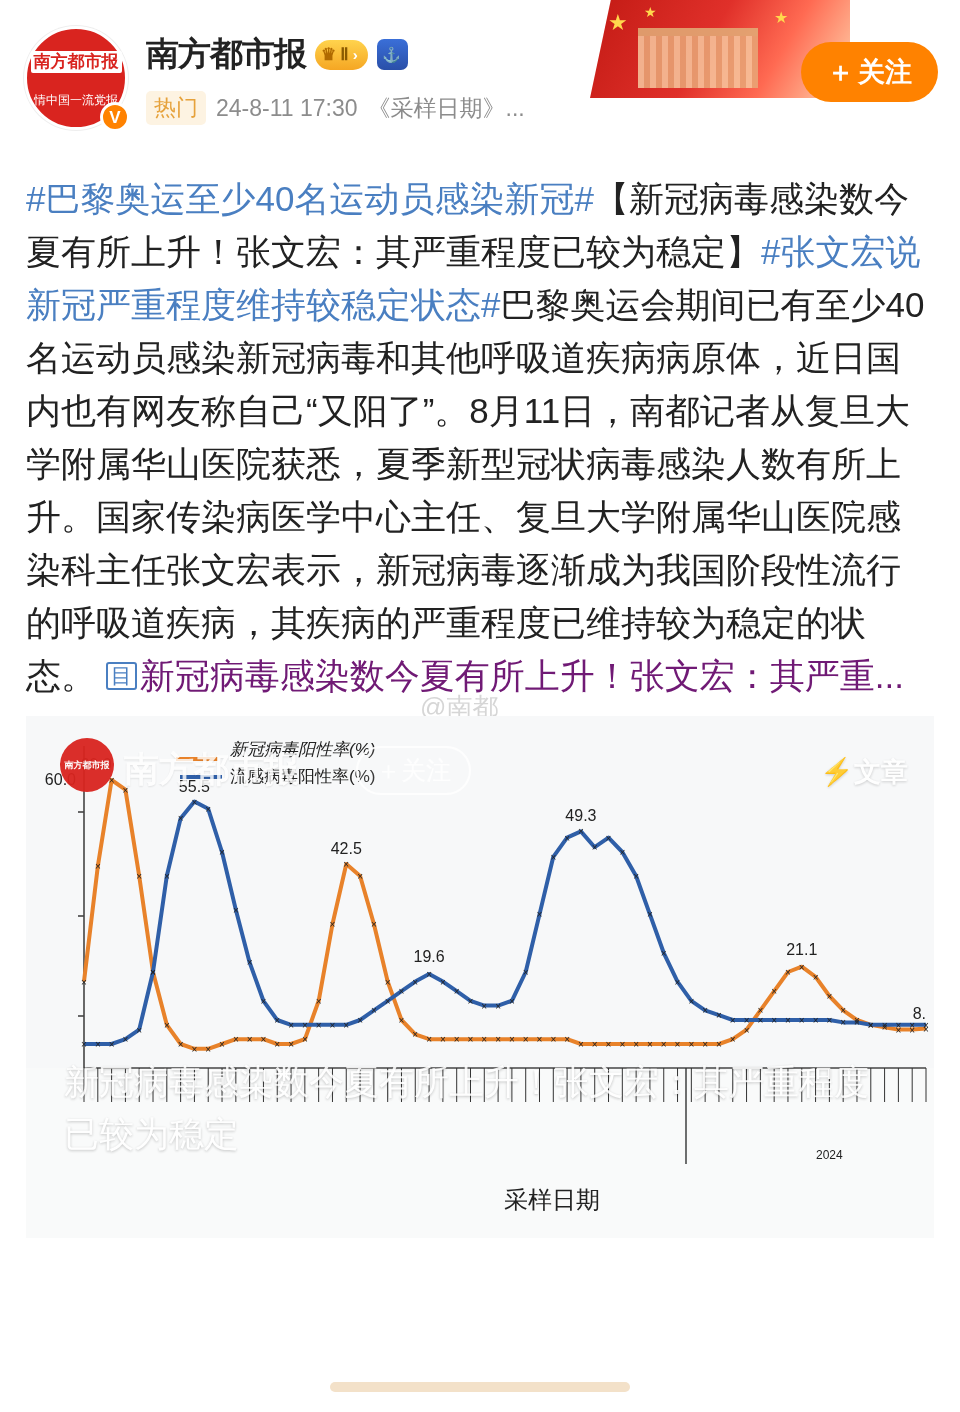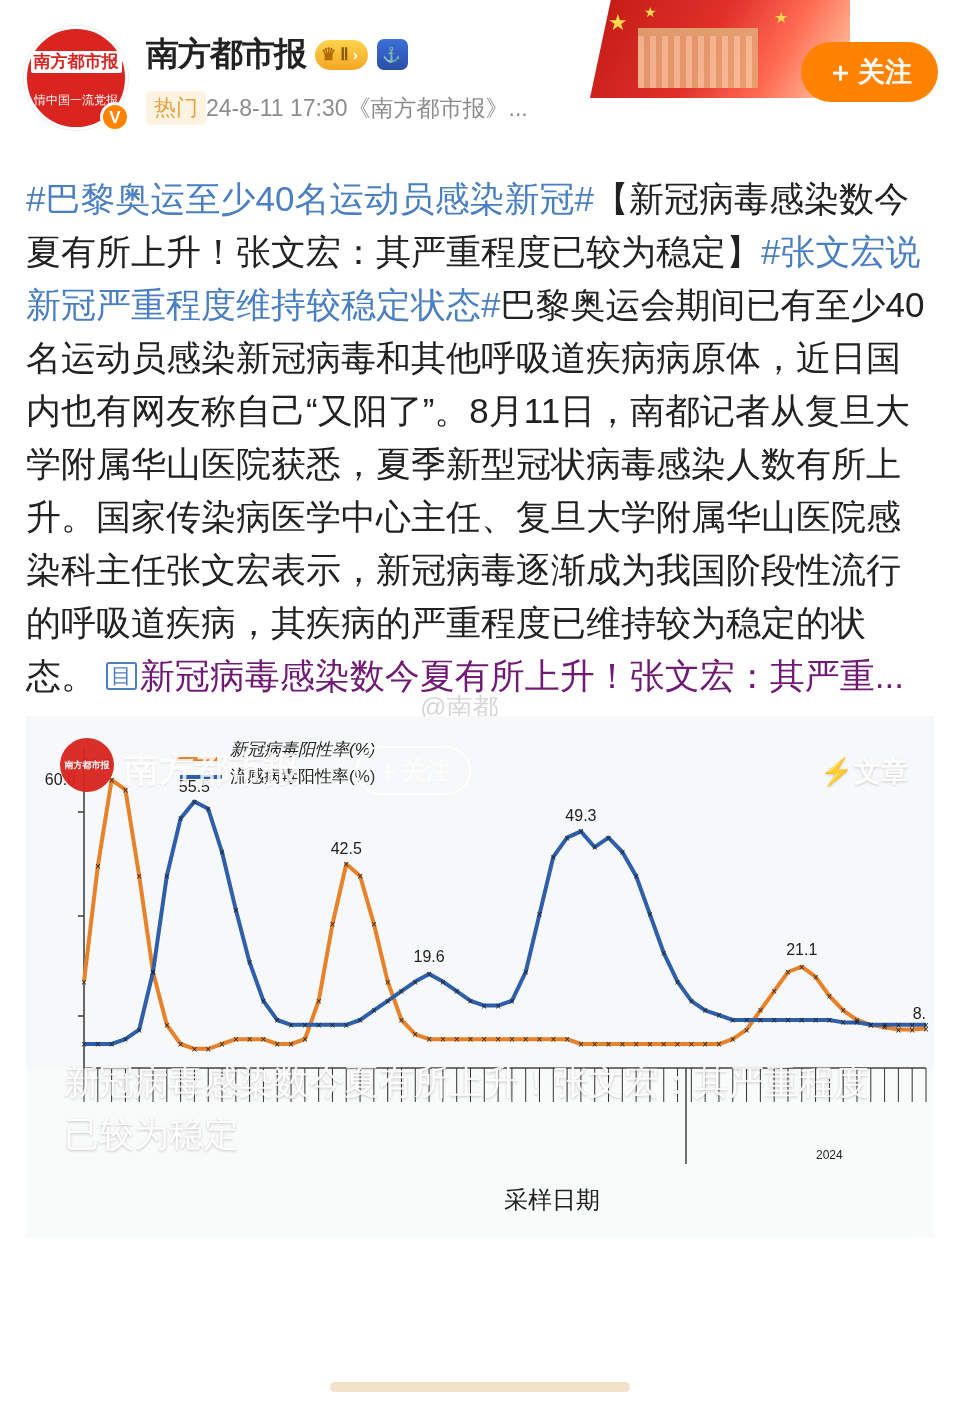--- a/index.html
+++ b/index.html
@@ -113,21 +113,21 @@
     background: linear-gradient(180deg,#3a6fd8,#2a4fa8);
     color: #fff;
     font-size: 15px;
     text-align: center;
     line-height: 31px;
   }
   .meta-row {
     margin-top: 14px;
     display: flex;
     align-items: center;
-    gap: 0;
+    gap: 10px;
     font-size: 23px;
     color: #8c8c8c;
   }
   .hot-tag {
     color: #e6a23c;
     background: #fdf3e2;
     border-radius: 5px;
     padding: 2px 8px;
     font-size: 22px;
   }
@@ -323,21 +323,21 @@
         <span class="medal">
           <span class="crown">♛</span>
           <span>Ⅱ</span>
           <span class="arrow">›</span>
         </span>
         <span class="shield">⚓</span>
       </div>
       <div class="meta-row">
         <span class="hot-tag">热门</span>
         <span>24-8-11 17:30</span>
-        <span class="src-link">《南方都市报》...</span>
+        <span class="src-link">《采样日期》...</span>
       </div>
     </div>
 
     <button class="follow-btn">
       <span>＋</span>
       <span>关注</span>
     </button>
   </div>
 
   <div class="post-text">

